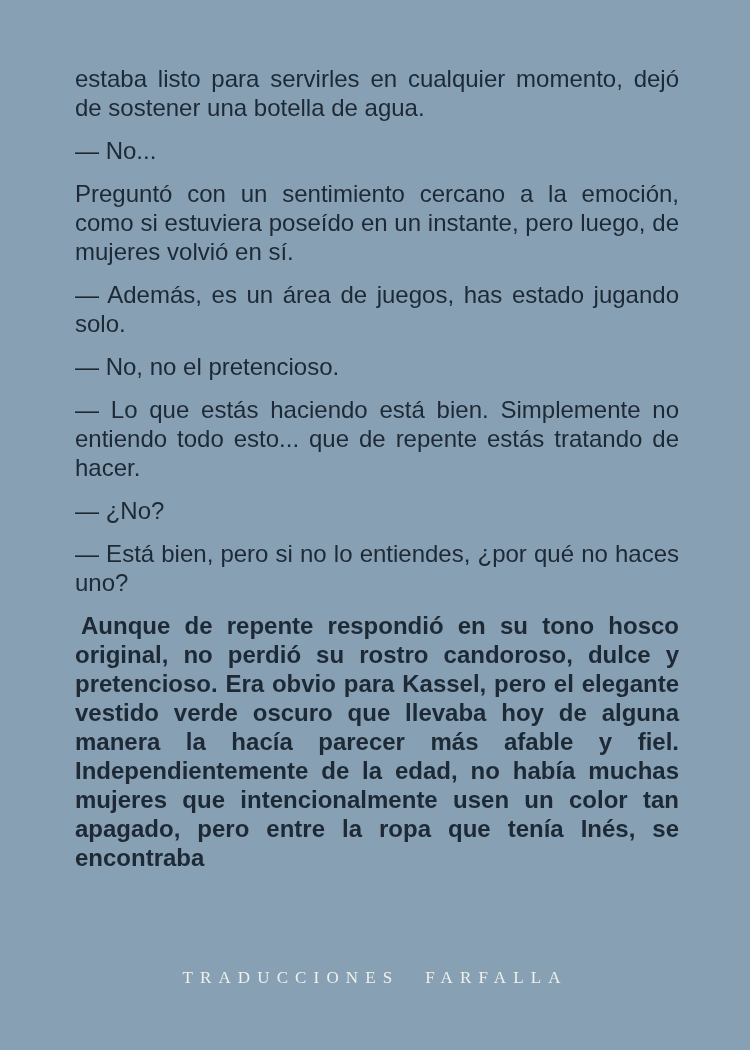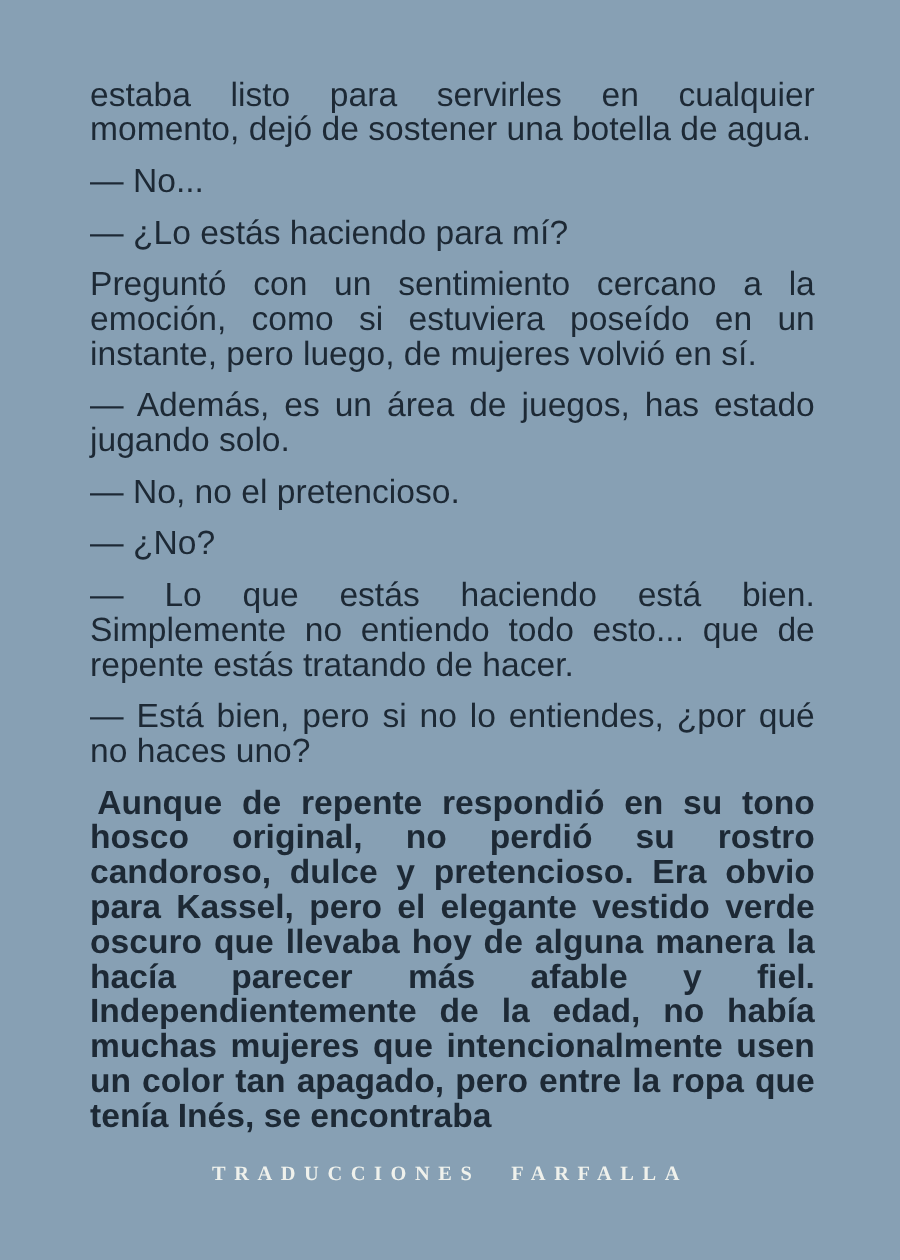--- a/index.html
+++ b/index.html
@@ -17,21 +17,21 @@
     width: 750px;
     height: 1050px;
     background: var(--bg, #87A0B4);
   }
   .text-block {
     position: absolute;
     top: 64px;
     left: 75px;
     width: 604px;
     font-family: "Liberation Sans", sans-serif;
-    font-size: 28px;
+    font-size: 24px;
     line-height: 29px;
     color: var(--ink, #1D2935);
     text-align: justify;
   }
   .para {
     margin: 0 0 14px 0;
   }
   .para:last-child {
     margin-bottom: 0;
     font-weight: bold;
@@ -40,41 +40,40 @@
     text-indent: 6px;
   }
   .footer {
     position: absolute;
     left: 0;
     right: 0;
     top: 968px;
     text-align: center;
     font-family: "Liberation Serif", serif;
     font-size: 17px;
-    font-weight: 700;
+    font-weight: 400;
     letter-spacing: 0.42em;
     word-spacing: 0.85em;
     color: var(--footer-ink, #EFF1EC);
     white-space: nowrap;
   }
 </style>
 </head>
 <body>
 
 <main class="page">
 
   <section class="text-block">
     <p class="para">estaba listo para servirles en cualquier momento, dejó de sostener una botella de agua.</p>
     <p class="para">— No...</p>
-    <p class="para">— ¿Lo estás haciendo para mí?</p>
     <p class="para">Preguntó con un sentimiento cercano a la emoción, como si estuviera poseído en un instante, pero luego, de mujeres volvió en sí.</p>
     <p class="para">— Además, es un área de juegos, has estado jugando solo.</p>
     <p class="para">— No, no el pretencioso.</p>
+    <p class="para">— Lo que estás haciendo está bien. Simplemente no entiendo todo esto... que de repente estás tratando de hacer.</p>
     <p class="para">— ¿No?</p>
-    <p class="para">— Lo que estás haciendo está bien. Simplemente no entiendo todo esto... que de repente estás tratando de hacer.</p>
     <p class="para">— Está bien, pero si no lo entiendes, ¿por qué no haces uno?</p>
     <p class="para indent-first">Aunque de repente respondió en su tono hosco original, no perdió su rostro candoroso, dulce y pretencioso. Era obvio para Kassel, pero el elegante vestido verde oscuro que llevaba hoy de alguna manera la hacía parecer más afable y fiel. Independientemente de la edad, no había muchas mujeres que intencionalmente usen un color tan apagado, pero entre la ropa que tenía Inés, se encontraba</p>
   </section>
 
   <footer class="footer">
     <span>TRADUCCIONES FARFALLA</span>
   </footer>
 
 </main>
 

